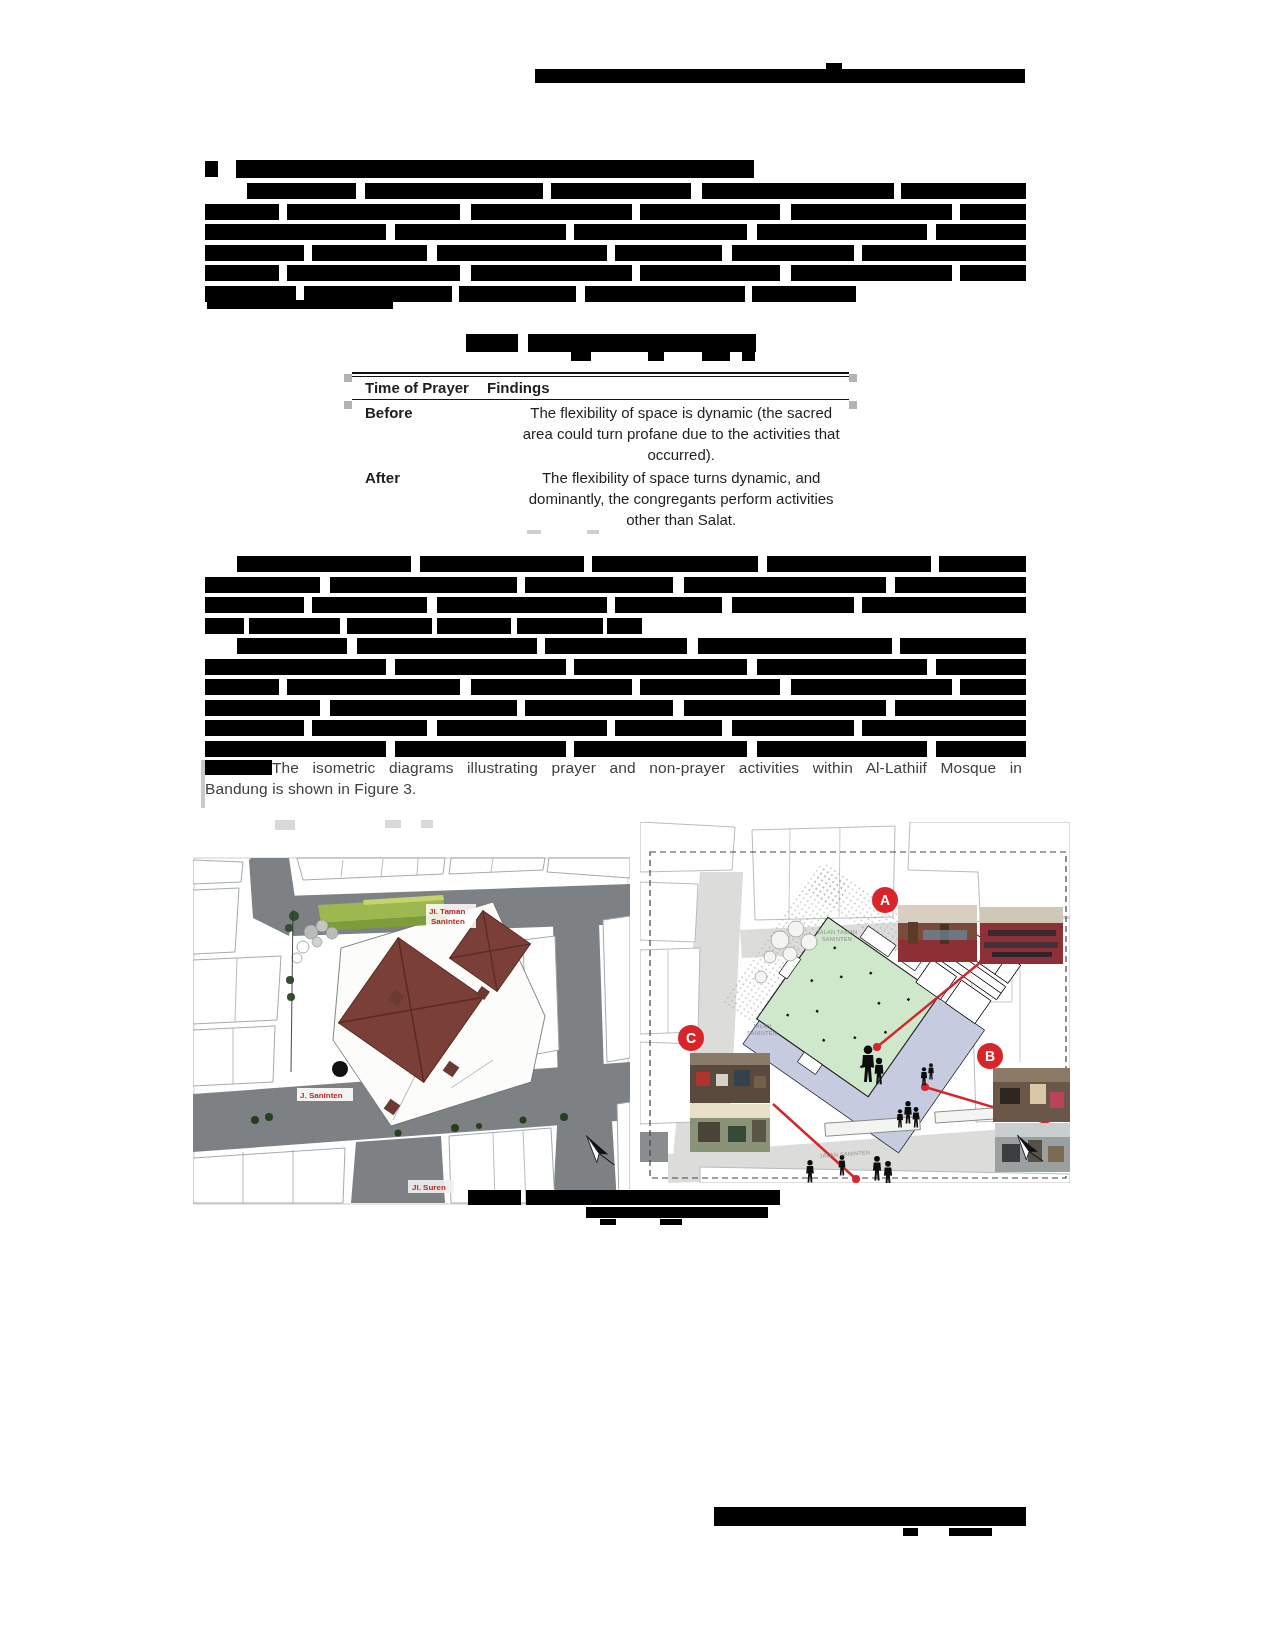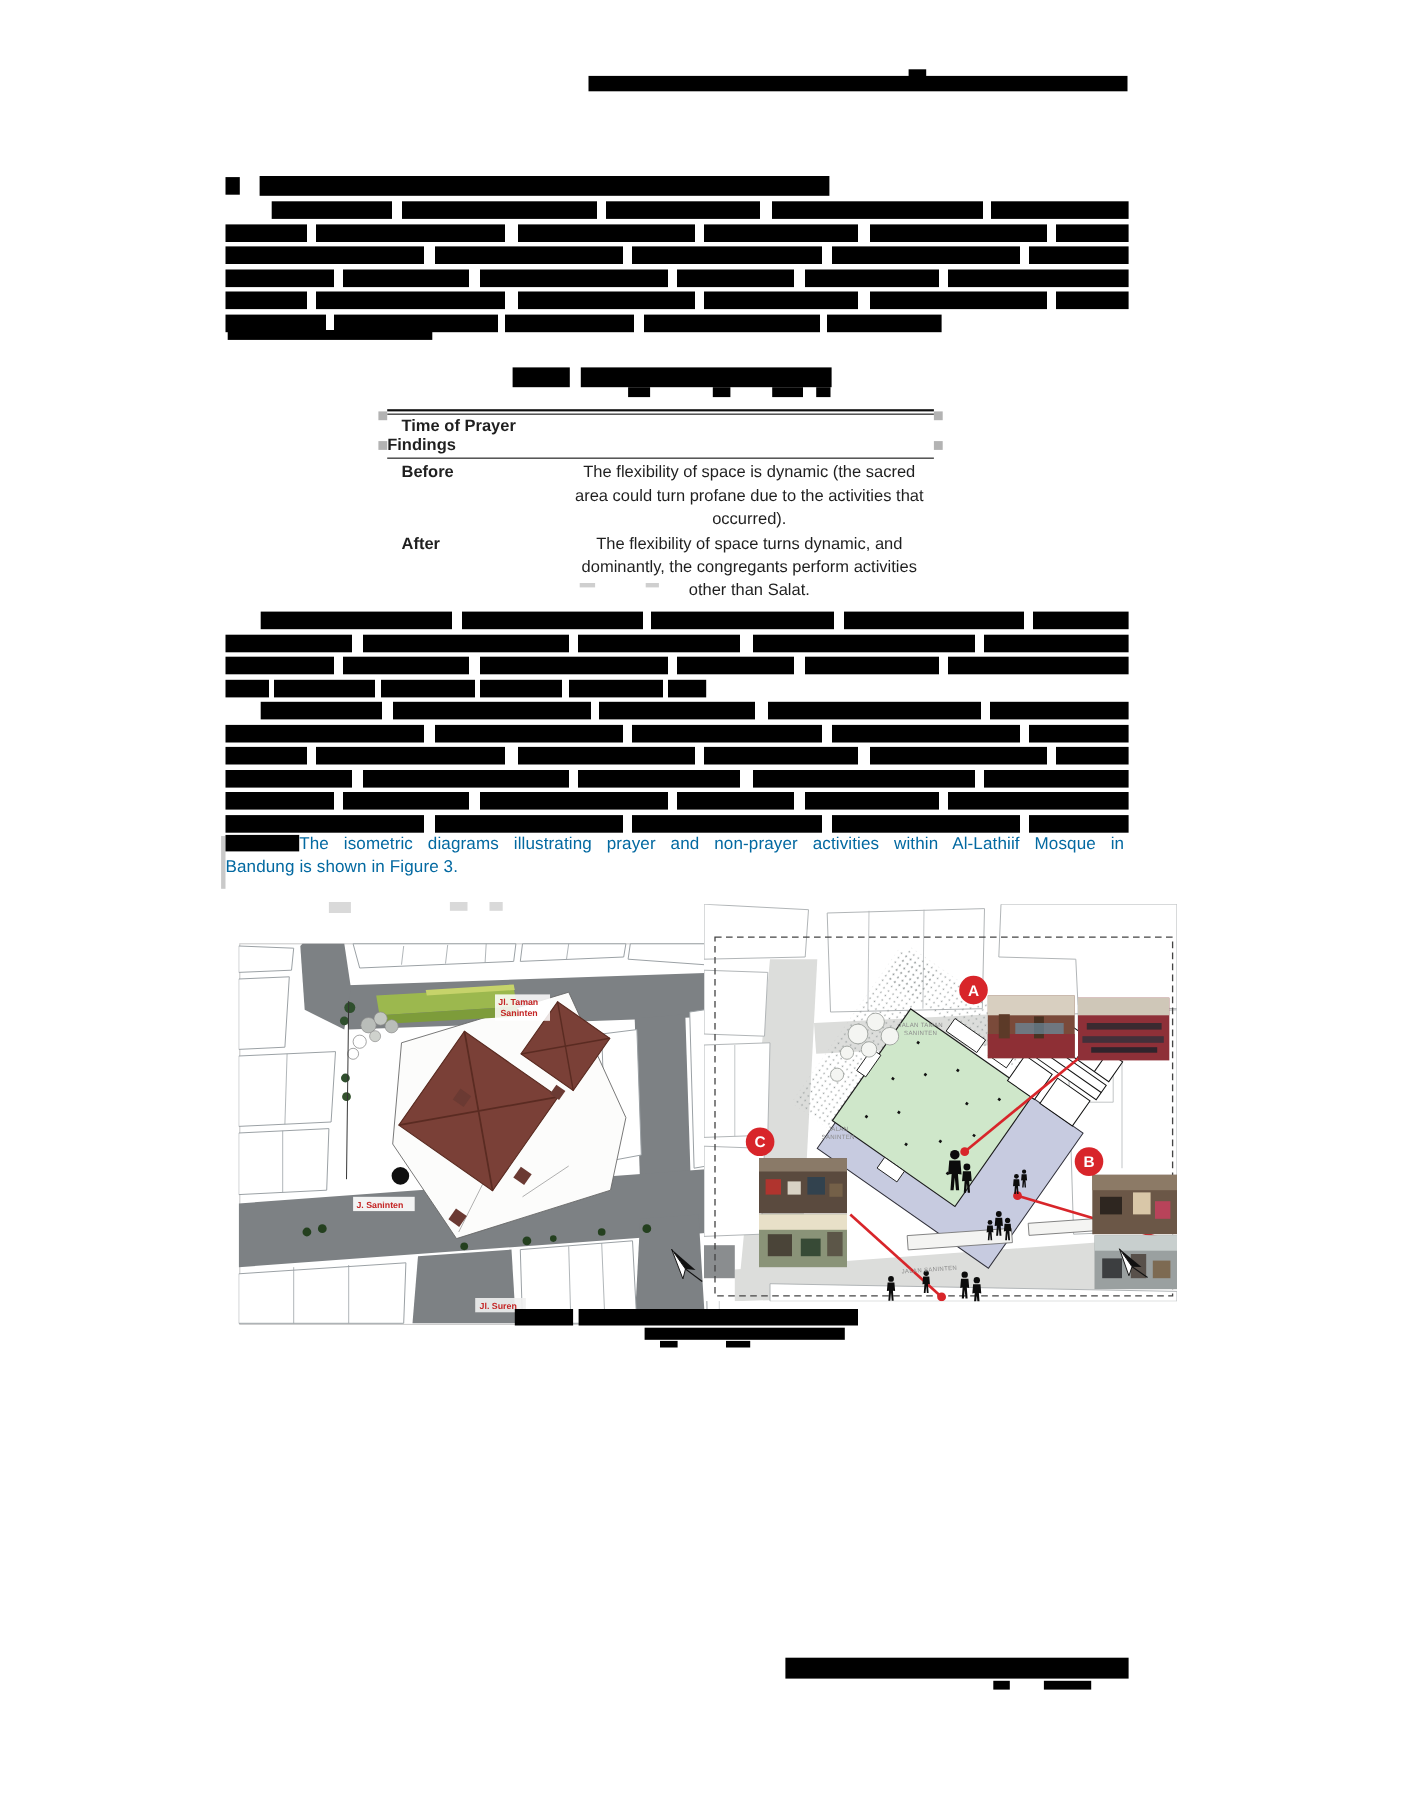--- a/index.html
+++ b/index.html
@@ -9,29 +9,29 @@
   .red{position:absolute;background:#000;}
   
   .g1{background:linear-gradient(90deg,#000 0 14%,#fff 14% 15.2%,#000 15.2% 38%,#fff 38% 39%,#000 39% 57%,#fff 57% 58.4%,#000 58.4% 83%,#fff 83% 84%,#000 84% 100%);}
   .g2{background:linear-gradient(90deg,#000 0 9%,#fff 9% 10%,#000 10% 31%,#fff 31% 32.4%,#000 32.4% 52%,#fff 52% 53%,#000 53% 70%,#fff 70% 71.4%,#000 71.4% 91%,#fff 91% 92%,#000 92% 100%);}
   .g3{background:linear-gradient(90deg,#000 0 22%,#fff 22% 23.2%,#000 23.2% 44%,#fff 44% 45%,#000 45% 66%,#fff 66% 67.2%,#000 67.2% 88%,#fff 88% 89%,#000 89% 100%);}
   .g4{background:linear-gradient(90deg,#000 0 12%,#fff 12% 13%,#000 13% 27%,#fff 27% 28.2%,#000 28.2% 49%,#fff 49% 50%,#000 50% 63%,#fff 63% 64.2%,#000 64.2% 79%,#fff 79% 80%,#000 80% 100%);}
   .rl{position:absolute;height:16px;}
   
   #tbl{position:absolute;left:352px;top:372px;width:497px;font-size:15px;color:#1f1f1f;}
   #tbl .topline{border-top:2.2px solid #111;border-bottom:1px solid #111;height:2px;}
-  #tbl .hdr{display:flex;padding:2px 0 3px 0;border-bottom:1.8px solid #111;font-weight:bold;flex-direction:column;}
+  #tbl .hdr{display:flex;padding:2px 0 3px 0;border-bottom:1.8px solid #111;font-weight:bold;}
   #tbl .c1{width:135px;padding-left:13px;box-sizing:border-box;}
   #tbl .c2{width:352px;}
   #tbl .row{display:flex;line-height:21px;padding-top:2px;gap:32px;}
   #tbl .row .c2{text-align:center;}
   .corner{position:absolute;width:8px;height:8px;background:#b3b3b3;}
   .chip-faint{position:absolute;height:4px;background:#cfcfcf;}
   
-  .bodytxt{font-size:15.5px;color:#0369a1;letter-spacing:.1px;}
+  .bodytxt{font-size:15.5px;color:#404040;letter-spacing:.1px;}
   .rchunk{display:inline-block;background:#000;height:15px;vertical-align:-2px;}
   
   svg text{font-family:"Liberation Sans","DejaVu Sans",sans-serif;}
   .streetlbl{fill:#8c8c8c;font-size:5.5px;letter-spacing:.3px;}
   .redlbl{fill:#c42525;font-weight:bold;font-size:8px;}
 </style>
 </head>
 <body>
 
 <div id="page">
@@ -92,21 +92,21 @@
     <div class="rl g1" style="top:144px;left:0px;width:821px;"></div>
     <div class="rl g4" style="top:164px;left:0px;width:821px;"></div>
     <div class="rl g3" style="top:185px;left:0px;width:821px;"></div>
     <div class="abs" style="left:-4px;top:204px;width:4px;height:48px;background:#c9c9c9;"></div>
     <div class="abs bodytxt" style="top:203px;left:0px;width:821px;">
       <span class="rchunk" style="width:67px;"></span><span style="display:inline-block;width:750px;text-align:justify;text-align-last:justify;">The isometric diagrams illustrating prayer and non-prayer activities within Al-Lathiif Mosque in</span>
     </div>
     <div class="abs bodytxt" style="top:224px;left:0px;">Bandung is shown in Figure 3.</div>
   </div>
 
-  <div class="abs" style="left:193px;top:820px;width:428px;height:385px;margin-left:24px;">
+  <div class="abs" style="left:193px;top:820px;width:428px;height:385px;">
   <svg width="437" height="385" viewBox="0 0 437 385">
     <rect x="0" y="0" width="437" height="385" fill="#ffffff"></rect>
 
     <g fill="#d9d9d9">
       <rect x="82" y="0" width="20" height="10"></rect>
           <rect x="192" y="0" width="16" height="8"></rect>
           <rect x="228" y="0" width="12" height="8"></rect>
     </g>
     <rect x="1" y="38" width="434" height="346" fill="#ffffff" stroke="#cccccc" stroke-width="1"></rect>
 

